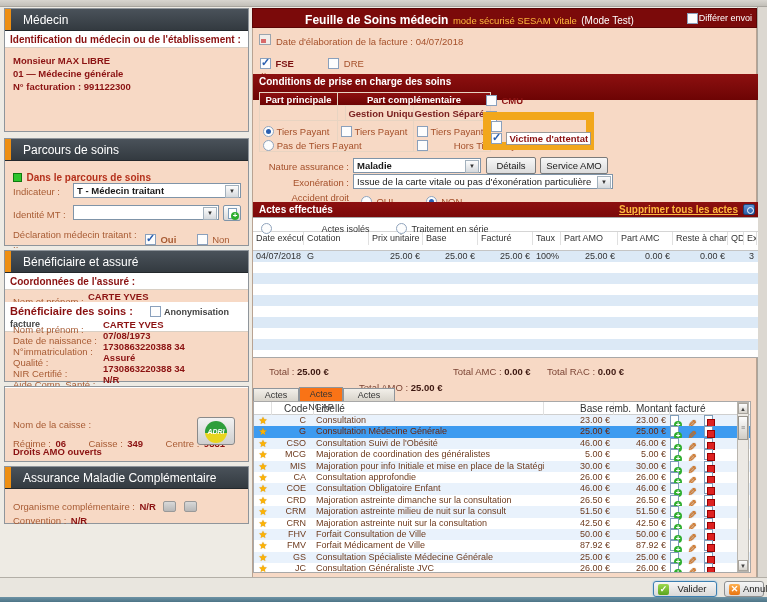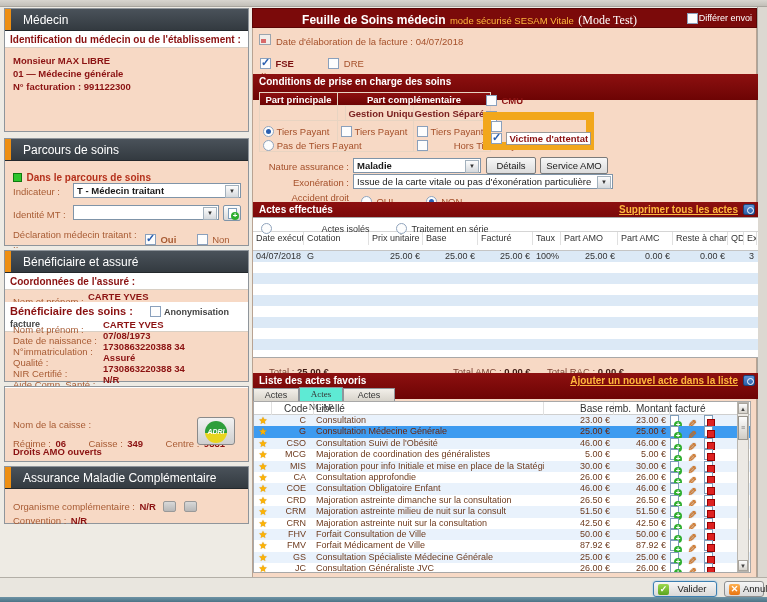--- a/index.html
+++ b/index.html
@@ -89,21 +89,21 @@
   .arow.blue { background:#dce9f6; }
   .acell { display:inline-block; height:11px; line-height:11px; overflow:hidden;
     vertical-align:top; padding:0 3px; }
   .totals-lbl { color:#7b4434; font-size:9.5px; }
   .totals-val { color:#3c1710; font-size:9.5px; font-weight:bold; }
 
   
   .tab { position:absolute; top:0; height:13px; background:linear-gradient(#f2efe9,#d8d4cb);
     border:1px solid #8f959b; border-bottom:none; font-size:9px; color:#333;
     text-align:center; line-height:13px; }
-  .tab.active { background:#5eead4; font-weight:normal; height:14px; z-index:2;font-family:Liberation Serif, serif; }
+  .tab.active { background:#f97316; font-weight:normal; height:14px; z-index:2; }
   #fav-table { position:absolute; left:0; top:373px; width:498px; height:172px; background:#fff;
     border:1px solid #a8a8a8; overflow:hidden; }
   .fav-hrow { height:13px; border-bottom:1px solid #cfcfcf; }
   .fav-hcell { display:inline-block; font-size:10px; color:#333; height:26px; line-height:13px;
     border-right:1px solid #e0e0e0; padding-left:4px; vertical-align:top; }
   .frow2 { position:relative; height:11.4px; font-size:9px; color:#6e3b1e; white-space:nowrap; }
   .frow2.blue { background:#e9f2fc; }
   .frow2.sel { background:#3d9bf0; color:#6b2408; }
   .fcell { display:inline-block; height:11.4px; line-height:11px; overflow:hidden;
     vertical-align:top; }
@@ -249,21 +249,21 @@
     <div class="frow" style="top:43px;">
       <span class="flabel">Convention :</span>
       <span class="fvalue">N/R</span>
     </div>
   </div>
 
   <div class="abs" id="title-bar">
     <div id="title-center">
       <span style="font-weight:bold;font-size:12px;">Feuille de Soins médecin</span>
       <span style="color:#ffb83d;font-size:9.5px;">mode sécurisé SESAM Vitale</span>
-      <span style="font-size:12px;font-family:Liberation Serif, serif;">(Mode Test)</span>
+      <span style="font-size:10px;">(Mode Test)</span>
     </div>
     <span style="position:absolute;right:58px;top:4px;" class="cb"></span>
     <span style="position:absolute;right:4px;top:4px;font-size:9px;">Différer envoi</span>
   </div>
 
   <div class="abs" id="main">
 
     <div class="doc-icon" style="left:6px;top:6px;"></div>
     <div class="abs" style="left:23px;top:8px;color:#a5502a;font-size:9.5px;">Date d'élaboration de la facture : 04/07/2018</div>
     <div class="abs" style="left:7px;top:25px;">
@@ -356,25 +356,20 @@
           <div class="arow"></div>
         </div>
     </div>
     <div class="abs" id="actes-totals" style="left:16px;top:333px;width:480px;white-space:nowrap;">
         <span style="position: absolute; left: 0px; white-space: nowrap;"><span class="totals-lbl">Total : </span><span class="totals-val">25.00 €</span></span>
         <span style="position: absolute; left: 90px; white-space: nowrap; margin-top: 16px;"><span class="totals-lbl">Total AMO : </span><span class="totals-val">25.00 €</span></span>
         <span style="position: absolute; left: 184px; white-space: nowrap;"><span class="totals-lbl">Total AMC : </span><span class="totals-val">0.00 €</span></span>
         <span style="position: absolute; left: 278px; white-space: nowrap;"><span class="totals-lbl">Total RAC : </span><span class="totals-val">0.00 €</span></span>
       </div>
 
-    <div class="bar" style="left:0;top:345px;width:505px;">
-      <span>Liste des actes favoris</span>
-      <span class="lnk">Ajouter un nouvel acte dans la liste</span>
-      <span class="bicon"></span>
-    </div>
     <div class="tab" style="left:0px;width:46px;top:360px;">Actes CCAM</div>
     <div class="tab active" style="left:46px;width:44px;top:359px;">Actes NGAP</div>
     <div class="tab" style="left:90px;width:52px;top:360px;">Actes composés</div>
 
     <div id="fav-table">
       <div class="fav-hrow" id="fav-header" style="white-space:nowrap;"><span class="fav-hcell" style="width: 18px; padding-left: 4px;"></span><span class="fav-hcell" style="width: 42px; padding-left: 12px;">Code</span><span class="fav-hcell" style="width: 230px; padding-left: 2px;">Libellé</span><span class="fav-hcell" style="width: 70px; padding-left: 36px;">Base remb.</span><span class="fav-hcell" style="width: 56px; padding-left: 22px;">Montant facturé</span></div>
       <div id="fav-rows">
           <div class="frow2 blue"><span class="fcell" style="width: 18px; text-align: center;"><span class="star">★</span></span><span class="fcell" style="width: 42px; text-align: right; padding-right: 8px;">C</span><span class="fcell" style="width: 230px; padding-left: 2px;">Consultation</span><span class="fcell" style="width: 70px; text-align: right; padding-right: 4px;">23.00 €</span><span class="fcell" style="width: 56px; text-align: right; padding-right: 4px;">23.00 €</span><span class="ic add"></span><span class="pencil">✎</span><span class="ic red"></span></div>
           <div class="frow2 sel"><span class="fcell" style="width: 18px; text-align: center;"><span class="star">★</span></span><span class="fcell" style="width: 42px; text-align: right; padding-right: 8px;">G</span><span class="fcell" style="width: 230px; padding-left: 2px;">Consultation Médecine Générale</span><span class="fcell" style="width: 70px; text-align: right; padding-right: 4px;">25.00 €</span><span class="fcell" style="width: 56px; text-align: right; padding-right: 4px;">25.00 €</span><span class="ic add"></span><span class="pencil">✎</span><span class="ic red"></span></div>
           <div class="frow2 blue"><span class="fcell" style="width: 18px; text-align: center;"><span class="star">★</span></span><span class="fcell" style="width: 42px; text-align: right; padding-right: 8px;">CSO</span><span class="fcell" style="width: 230px; padding-left: 2px;">Consultation Suivi de l'Obésité</span><span class="fcell" style="width: 70px; text-align: right; padding-right: 4px;">46.00 €</span><span class="fcell" style="width: 56px; text-align: right; padding-right: 4px;">46.00 €</span><span class="ic add"></span><span class="pencil">✎</span><span class="ic red"></span></div>

